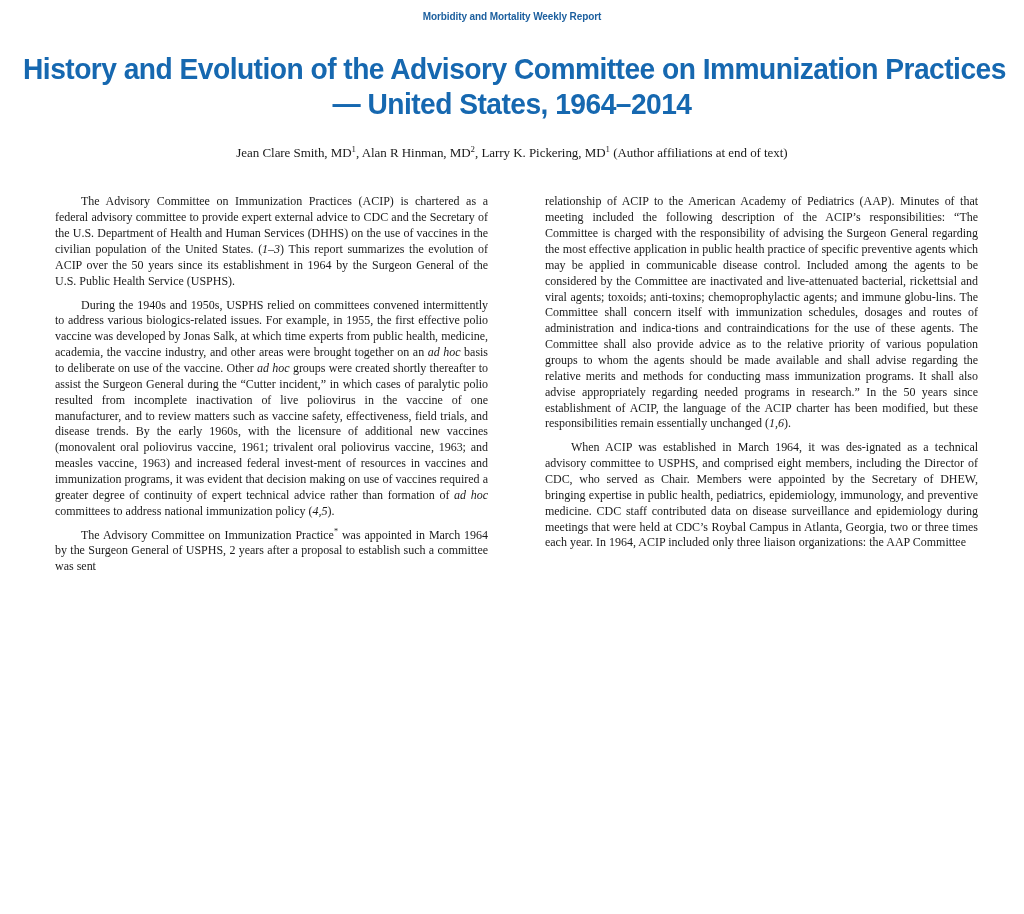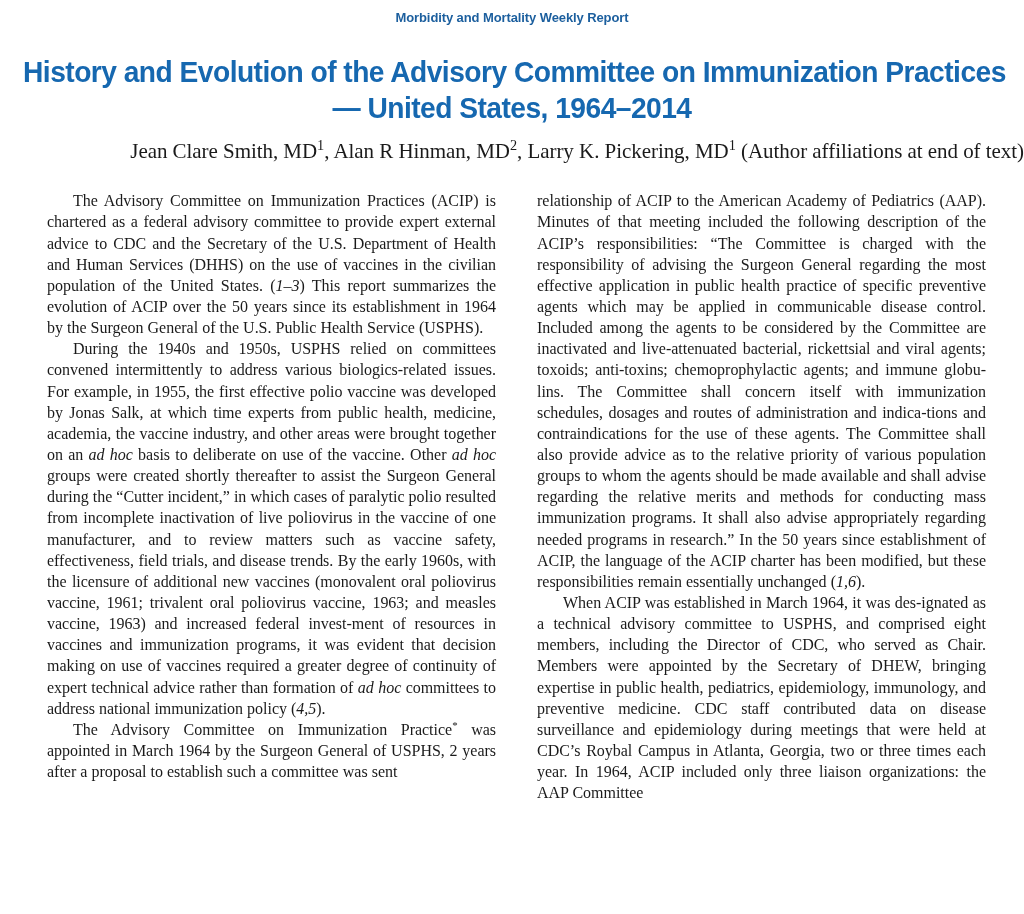--- a/index.html
+++ b/index.html
@@ -23,21 +23,21 @@
     padding: 0;
     position: relative;
     background: #ffffff;
   }
 
   
   .running-head {
     text-align: center;
     color: #1c5f9e;
     font-family: "Liberation Sans", "DejaVu Sans", sans-serif;
-    font-size: 13px;
+    font-size: 10px;
     font-weight: 600;
     letter-spacing: -0.1px;
     padding-top: 11px;
     line-height: 1.1;
   }
 
   
   .title-block {
     margin-top: 29px;
     text-align: center;
@@ -47,23 +47,23 @@
     font-size: 29.5px;
     line-height: 1.20;
     letter-spacing: -0.55px;
     transform: scaleX(0.955);
     transform-origin: center top;
   }
   .title-line { display: block; white-space: nowrap; }
 
   
   .authors {
-    margin-top: 14px;
-    text-align: right;
-    font-size: 21px;
+    margin-top: 23px;
+    text-align: center;
+    font-size: 13px;
     line-height: 1.2;
     color: #1a1a1a;
     letter-spacing: -0.05px;
   }
   .authors sup {
     font-size: 0.68em;
     vertical-align: super;
     line-height: 0;
   }
 
@@ -74,24 +74,24 @@
     box-sizing: border-box;
     display: flex;
     gap: 41px;
     align-items: flex-start;
   }
   .col {
     width: 449px;
     flex: 0 0 449px;
   }
   .col p {
-    margin: 0;
+    margin: 8px;
     text-align: justify;
     text-justify: inter-word;
-    font-size: 16px;
+    font-size: 12px;
     line-height: 1.322;
     text-indent: 26px;
     letter-spacing: -0.02px;
     word-spacing: 0.1px;
     hyphens: manual;
   }
   .col p.cont {
     text-indent: 0;
     font-family: Liberation Serif, serif;
   }

